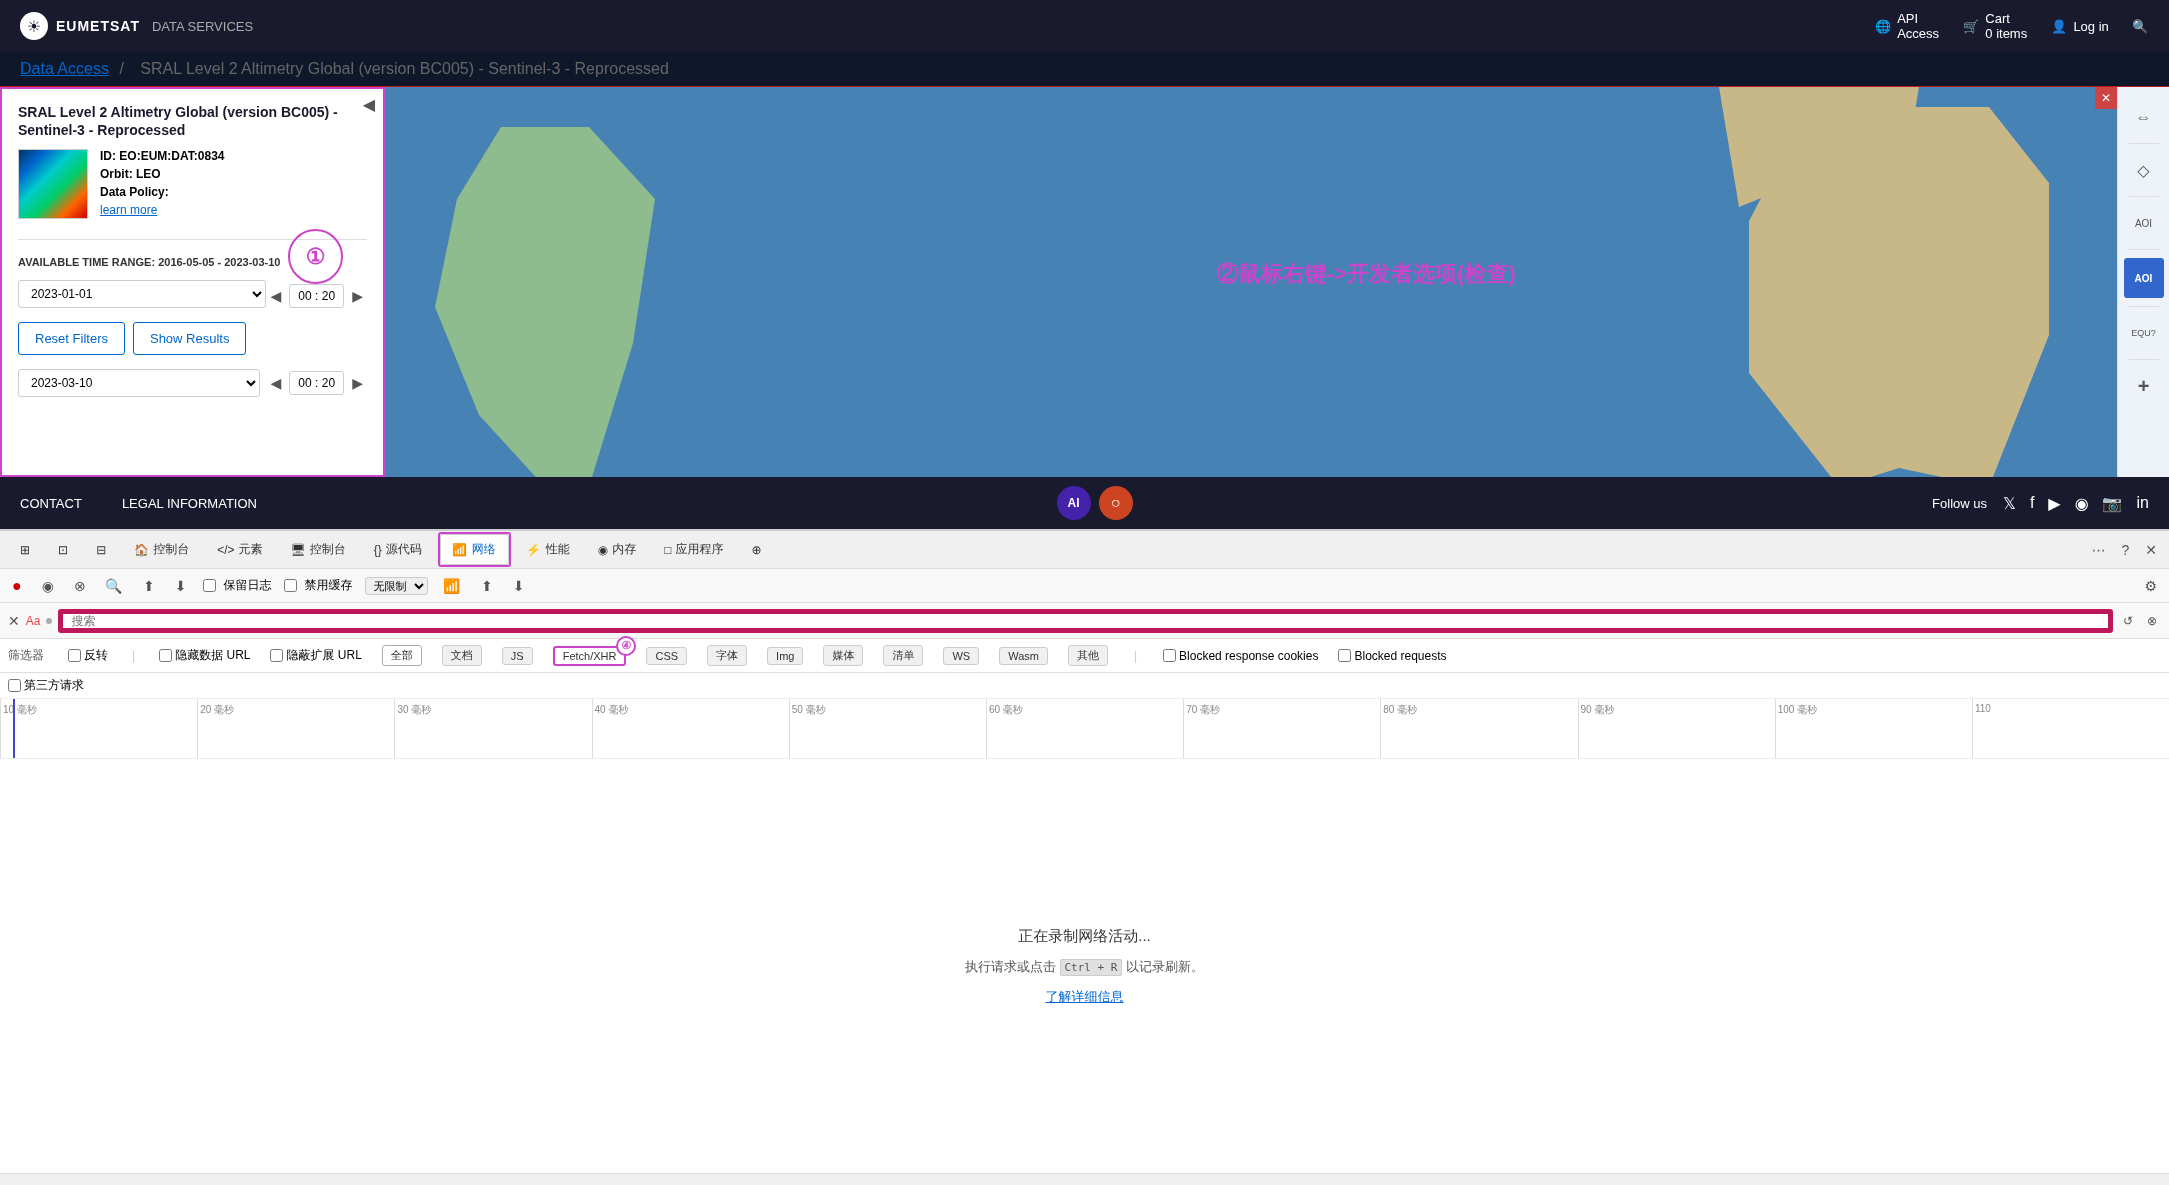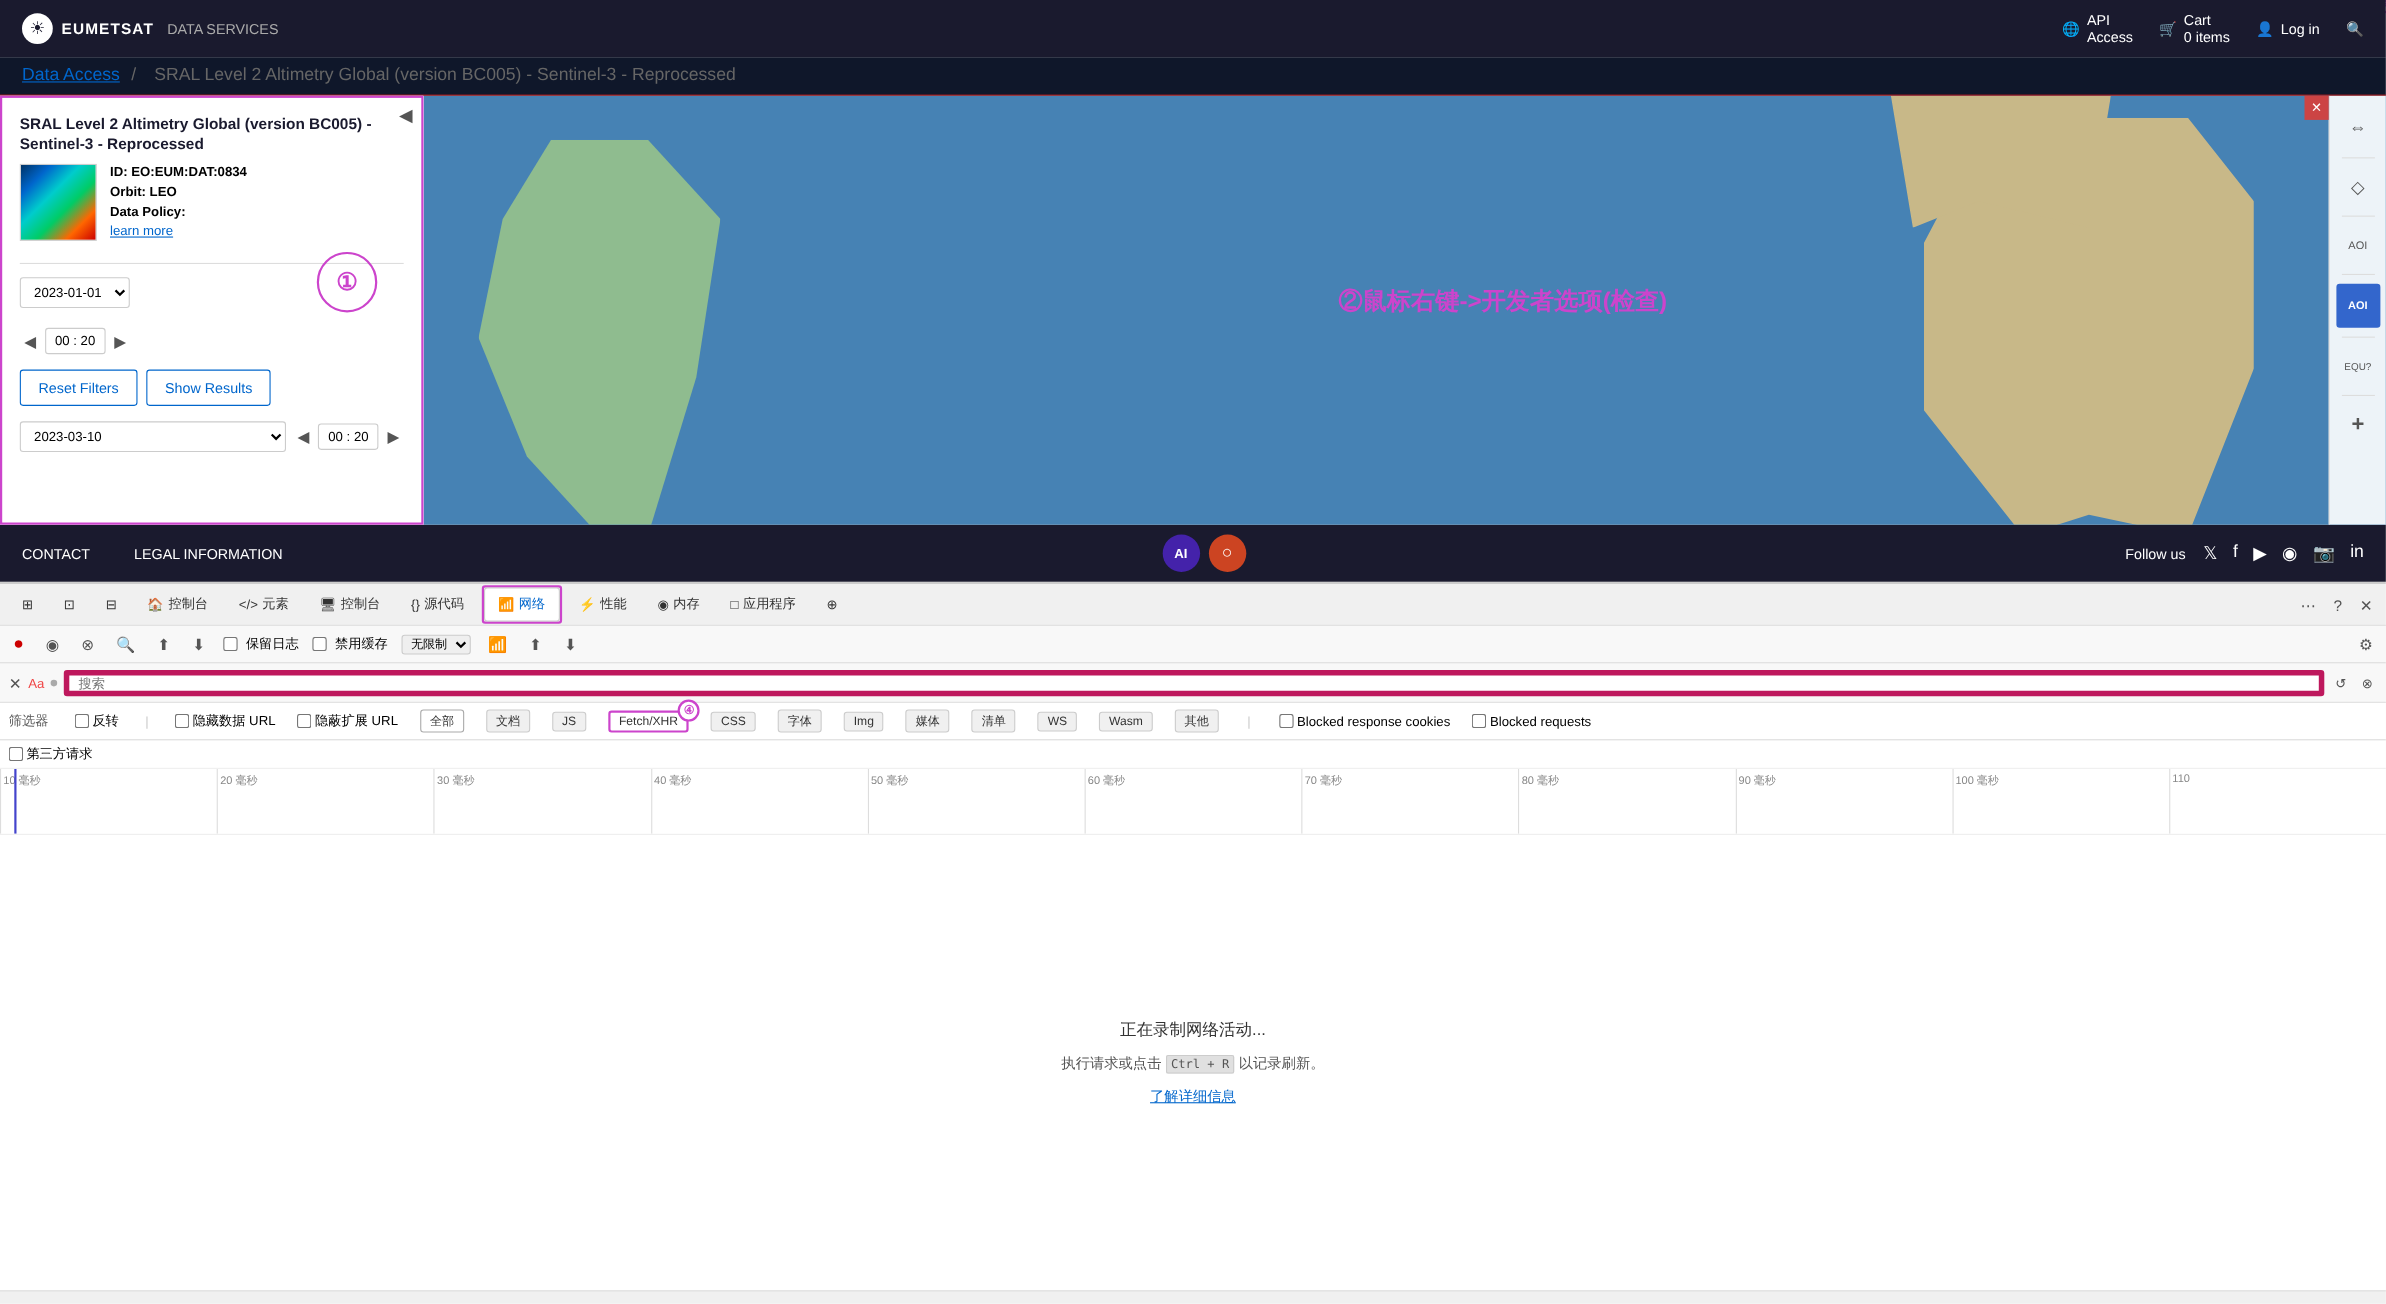--- a/index.html
+++ b/index.html
@@ -88,21 +88,21 @@
       border-radius: 50%;
       display: flex;
       align-items: center;
       justify-content: center;
       font-size: 22px;
       color: #cc44cc;
       font-weight: bold;
     }
     .panel-divider { border: none; border-top: 1px solid #ddd; margin: 8px 16px; }
     .available-range { padding: 8px 16px; font-size: 11px; font-weight: bold; color: #333; }
-    .date-filter { padding: 4px 16px; display: flex; align-items: flex-start; gap: 18px; flex-direction: column; }
+    .date-filter { padding: 4px 16px; display: flex; align-items: flex-end; gap: 0; }
     .date-select {
       flex: 1;
       padding: 5px 8px;
       border: 1px solid #ccc;
       border-radius: 3px;
       font-size: 12px;
       background: white;
     }
     .time-nav { display: flex; align-items: center; gap: 4px; }
     .time-nav button { background: none; border: none; cursor: pointer; font-size: 14px; color: #555; padding: 2px 4px; }
@@ -476,20 +476,21 @@
         </div>
         <div>
           <a style="color:#0066cc;text-decoration:underline;cursor:pointer;">learn more</a>
         </div>
       </div>
       <div class="circle-annotation">①</div>
     </div>
 
     <hr class="panel-divider">
 
+    <div class="available-range">AVAILABLE TIME RANGE: 2016-05-05 - 2023-03-10</div>
 
     <div class="date-filter">
       <select class="date-select">
         <option>2023-01-01</option>
       </select>
       <div class="time-nav">
         <button>◀</button>
         <div class="time-display">00 : 20</div>
         <button>▶</button>
       </div>

